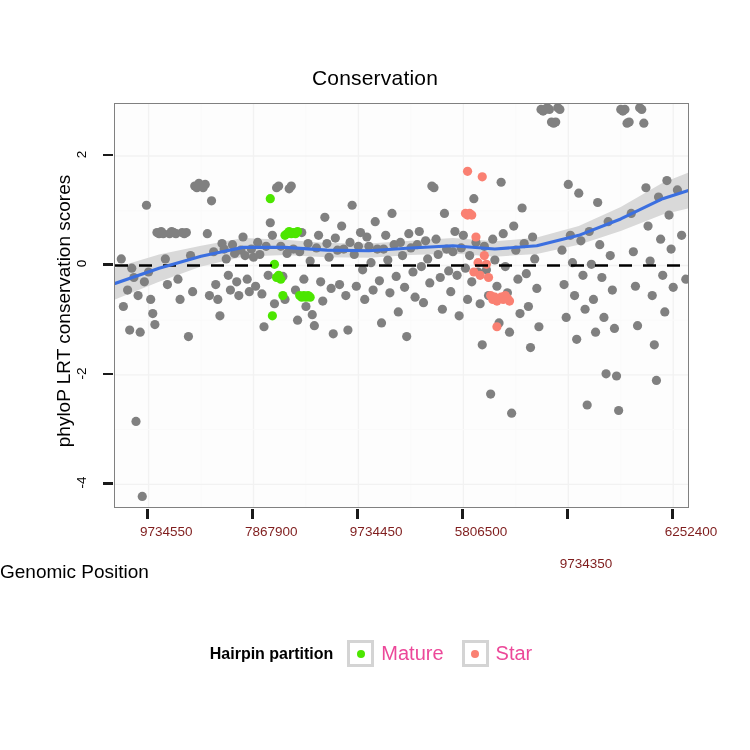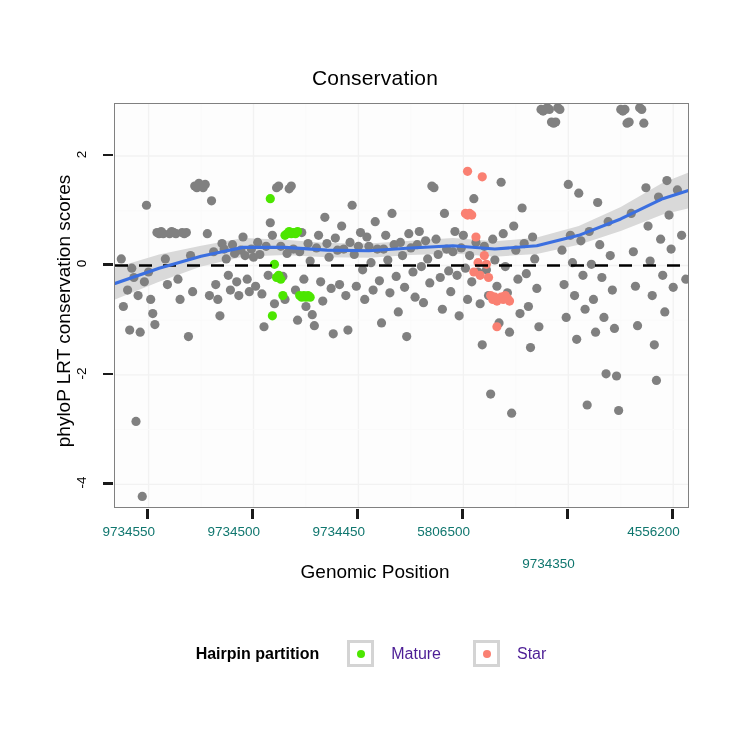--- a/index.html
+++ b/index.html
@@ -41,21 +41,20 @@
     font-size: 19px;
     transform: rotate(-90deg);
     transform-origin: center center;
     white-space: nowrap;
   }
   .xlab {
     position: absolute;
     left: 0;
     top: 561px;
     width: 750px;
-    text-align: center;
     font-size: 19px;
   }
   
   #panel {
     position: absolute;
     left: 114px;
     top: 103px;
     width: 575px;
     height: 405px;
     background: #fdfdfd;
@@ -72,43 +71,43 @@
   }
   .ytick {
     position: absolute;
     height: 2.6px;
     width: 10px;
     background: #1a1a1a;
   }
   .xticklabel {
     position: absolute;
     font-size: 13.5px;
-    text-align: left;
+    text-align: right;
     width: 90px;
-    color: #0f766e;
+    color: #7f1d1d;
   }
   .yticklabel {
     position: absolute;
     font-size: 13.5px;
     color: #000;
     transform: rotate(-90deg);
     transform-origin: center center;
     width: 30px;
     text-align: center;
   }
   
   #legend {
     position: absolute;
     left: 0;
     top: 640px;
     width: 750px;
     display: flex;
     justify-content: center;
     align-items: center;
-    gap: 24px;
+    gap: 10px;
   }
   .legend-title {
     font-size: 16px;
     font-weight: bold;
     color: #000;
     margin-right: 4px;
   }
   .legend-key {
     width: 27px;
     height: 27px;
@@ -118,24 +117,24 @@
     display: flex;
     align-items: center;
     justify-content: center;
   }
   .legend-dot {
     width: 8px;
     height: 8px;
     border-radius: 50%;
   }
   .legend-label {
-    font-size: 16px;
-    color: #4c1d95;
+    font-size: 20px;
+    color: #ec4899;
     margin-right: 8px;
-    margin-left: 10px;
+    margin-left: 0;
   }
   .legend-item {
     display: flex;
     align-items: center;
     gap: 7px;
   }
 </style>
 </head>
 <body>
 
@@ -487,29 +486,29 @@
         </g>
         <line x1="0" y1="161.4527027027027" x2="575" y2="161.4527027027027" stroke="#000000" stroke-width="2.4" stroke-dasharray="13,11"></line>
         <path d="M0,179.51351351351352L44.06934306569343,164.18918918918916L86.04014598540147,152.14864864864867L128.0109489051095,143.39189189189193L169.98175182481754,143.39189189189193L211.95255474452554,146.1283783783784L253.92335766423358,146.67567567567568L295.8941605839416,143.93918918918916L337.8649635036496,141.75L379.83576642335765,145.0337837837838L421.80656934306575,141.75L463.7773722627737,131.35135135135135L505.74817518248176,114.93243243243245L547.7189781021898,94.68243243243245L575,85.92567567567568" fill="none" stroke="#3B6FE0" stroke-width="3.1" stroke-linecap="round" stroke-linejoin="round"></path>
       </svg>
   </div>
 
   <div id="axes-decor">
       <div class="xtick" style="left: 146.277px; top: 509px;"></div>
       <div class="xticklabel" style="left: 102.577px; top: 524px;">9734550</div>
       <div class="xtick" style="left: 251.204px; top: 509px;"></div>
-      <div class="xticklabel" style="left: 207.504px; top: 524px;">9734500</div>
+      <div class="xticklabel" style="left: 207.504px; top: 524px;">7867900</div>
       <div class="xtick" style="left: 356.131px; top: 509px;"></div>
       <div class="xticklabel" style="left: 312.431px; top: 524px;">9734450</div>
       <div class="xtick" style="left: 461.058px; top: 509px;"></div>
       <div class="xticklabel" style="left: 417.358px; top: 524px;">5806500</div>
       <div class="xtick" style="left: 565.985px; top: 509px;"></div>
       <div class="xticklabel" style="left: 522.285px; top: 524px; margin-top: 32px;">9734350</div>
       <div class="xtick" style="left: 670.912px; top: 509px;"></div>
-      <div class="xticklabel" style="left: 627.212px; top: 524px;">4556200</div>
+      <div class="xticklabel" style="left: 627.212px; top: 524px;">6252400</div>
       <div class="ytick" style="top: 153.693px; left: 103px;"></div>
       <div class="yticklabel" style="top: 146.993px; left: 66px;">2</div>
       <div class="ytick" style="top: 263.153px; left: 103px;"></div>
       <div class="yticklabel" style="top: 256.453px; left: 66px;">0</div>
       <div class="ytick" style="top: 372.612px; left: 103px;"></div>
       <div class="yticklabel" style="top: 365.912px; left: 66px;">-2</div>
       <div class="ytick" style="top: 482.072px; left: 103px;"></div>
       <div class="yticklabel" style="top: 475.372px; left: 66px;">-4</div>
     </div>
 

